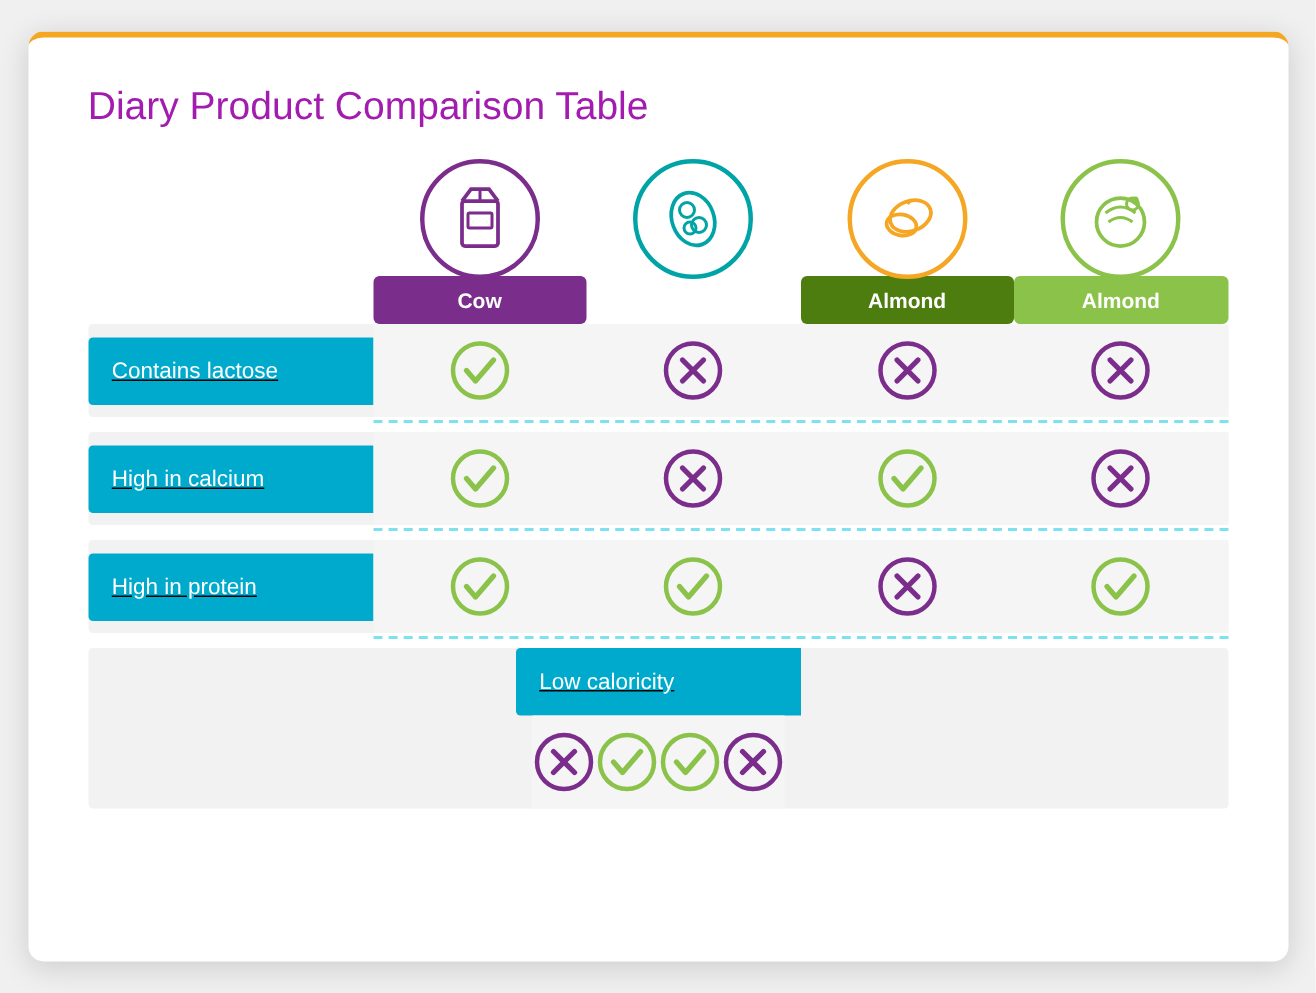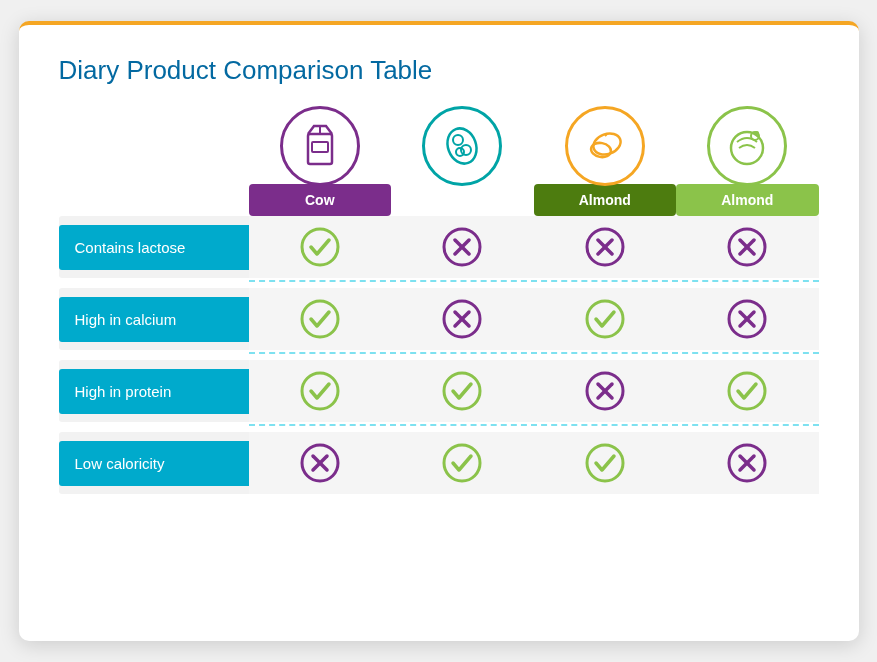--- a/index.html
+++ b/index.html
@@ -21,21 +21,21 @@
       border-radius: 10px;
       box-shadow: 0 4px 20px rgba(0,0,0,0.15);
       padding: 30px 40px 30px 40px;
       border-top: 4px solid #f5a623;
       position: relative;
       overflow: hidden;
     }
 
     .title {
       font-size: 26px;
-      color: #0369a1;
+      color: #a21caf;
       font-weight: 400;
       margin-bottom: 20px;
     }
 
     .table-wrapper {
       width: 100%;
     }
 
     
     .header-section {
@@ -93,20 +93,21 @@
       width: 100%;
     }
 
     .table-row {
       display: flex;
       align-items: center;
       margin-bottom: 4px;
       background: #f2f2f2;
       border-radius: 3px;
       position: relative;
+      text-decoration: underline;
     }
 
     .table-row::after {
       content: '';
       position: absolute;
       bottom: -4px;
       left: 190px;
       right: 0;
       border-bottom: 2px dashed #00c5e3;
       opacity: 0.5;
@@ -301,21 +302,21 @@
           </div>
           <div class="cell">
             <svg class="check-icon" viewBox="0 0 42 42">
               <circle cx="21" cy="21" r="18" fill="none" stroke="#8bc34a" stroke-width="3"></circle>
               <polyline points="12,21 18,28 30,14" fill="none" stroke="#8bc34a" stroke-width="3.5" stroke-linecap="round" stroke-linejoin="round"></polyline>
             </svg>
           </div>
         </div>
       </div>
 
-      <div class="table-row" style="margin-top:10px;">
+      <div class="table-row" style="margin-top:10px;flex-direction:column;">
         <div class="row-label">Low caloricity</div>
         <div class="row-cells">
           <div class="cell">
             <svg class="check-icon" viewBox="0 0 42 42">
               <circle cx="21" cy="21" r="18" fill="none" stroke="#7b2d8b" stroke-width="3"></circle>
               <line x1="14" y1="14" x2="28" y2="28" stroke="#7b2d8b" stroke-width="3.5" stroke-linecap="round"></line>
               <line x1="28" y1="14" x2="14" y2="28" stroke="#7b2d8b" stroke-width="3.5" stroke-linecap="round"></line>
             </svg>
           </div>
           <div class="cell">

